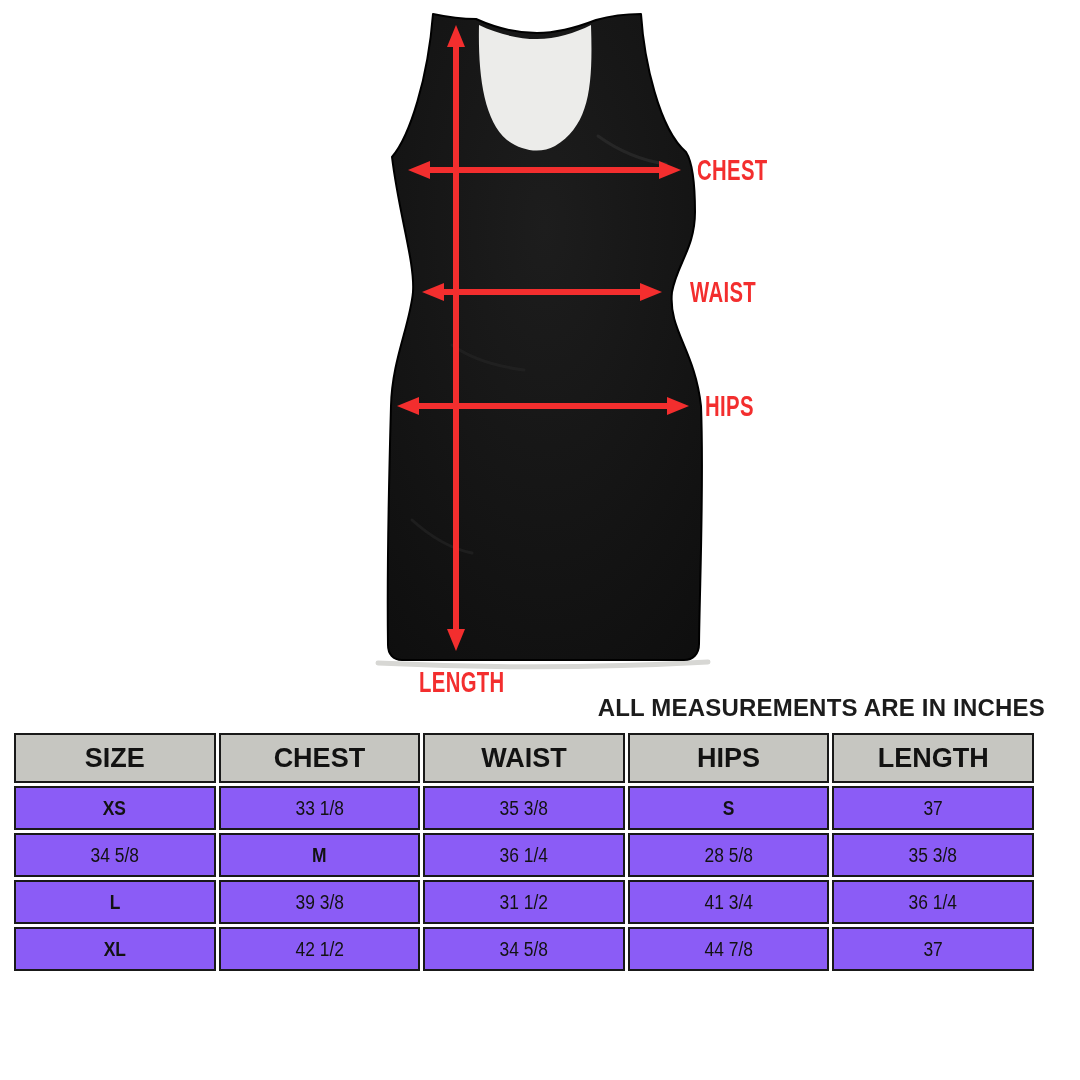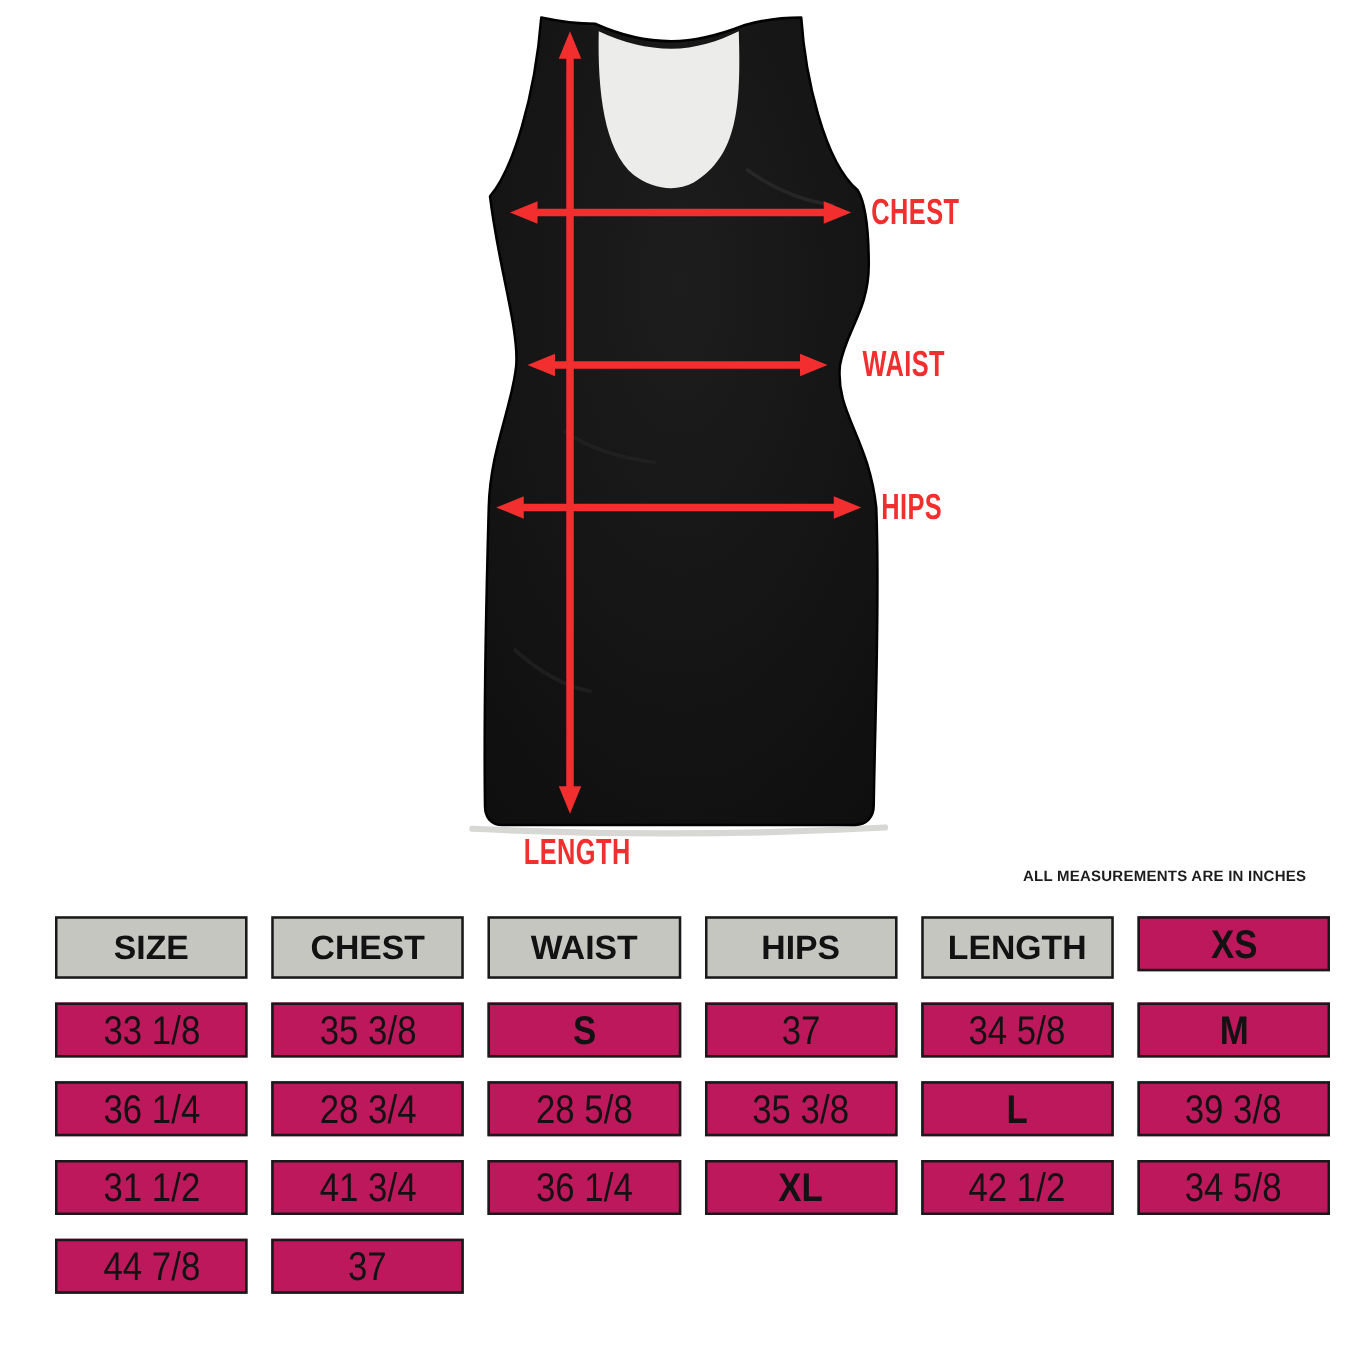--- a/index.html
+++ b/index.html
@@ -25,43 +25,43 @@
     letter-spacing:0.5px;
   }
   #chest-label  { left:697px; top:156px; }
   #waist-label  { left:690px; top:278px; }
   #hips-label   { left:705px; top:392px; }
   #length-label { left:419px; top:668px; }
 
   .note {
     position:absolute;
     top:694px; right:35px;
-    font-size:12px;
+    font-size:24px;
     font-weight:bold;
     color:#1c1c1c;
     letter-spacing:0.2px;
     white-space:nowrap;
     margin-left:38px;
   }
 
   
   .size-table {
     position:absolute;
-    left:44px; top:733px; width:1020px;
+    left:14px; top:733px; width:1020px;
     display:grid;
-    grid-template-columns:repeat(6, 1fr);
-    gap:19px;
+    grid-template-columns:repeat(5, 1fr);
+    gap:3px;
   }
   .cell {
     box-sizing:border-box;
     border:2px solid #191919;
-    background:#be185d;
+    background:#8b5cf6;
     display:flex; align-items:center; justify-content:center;
     height:44px;
-    font-size:32px;
+    font-size:20px;
     color:#121212;
   }
   .cell.header {
     background:#C6C6C1;
     height:50px;
     font-weight:bold;
     font-size:27px;
   }
   .cell.size { font-weight:bold; }
   .num {
@@ -185,23 +185,20 @@
       <span class="num">34 5/8</span>
     </div>
 
   <div class="cell size">
       <span class="num">M</span>
     </div>
   <div class="cell">
       <span class="num">36 1/4</span>
     </div>
   <div class="cell">
-      <span class="num">28 3/4</span>
-    </div>
-  <div class="cell">
       <span class="num">28 5/8</span>
     </div>
   <div class="cell">
       <span class="num">35 3/8</span>
     </div>
 
   <div class="cell size">
       <span class="num">L</span>
     </div>
   <div class="cell">

